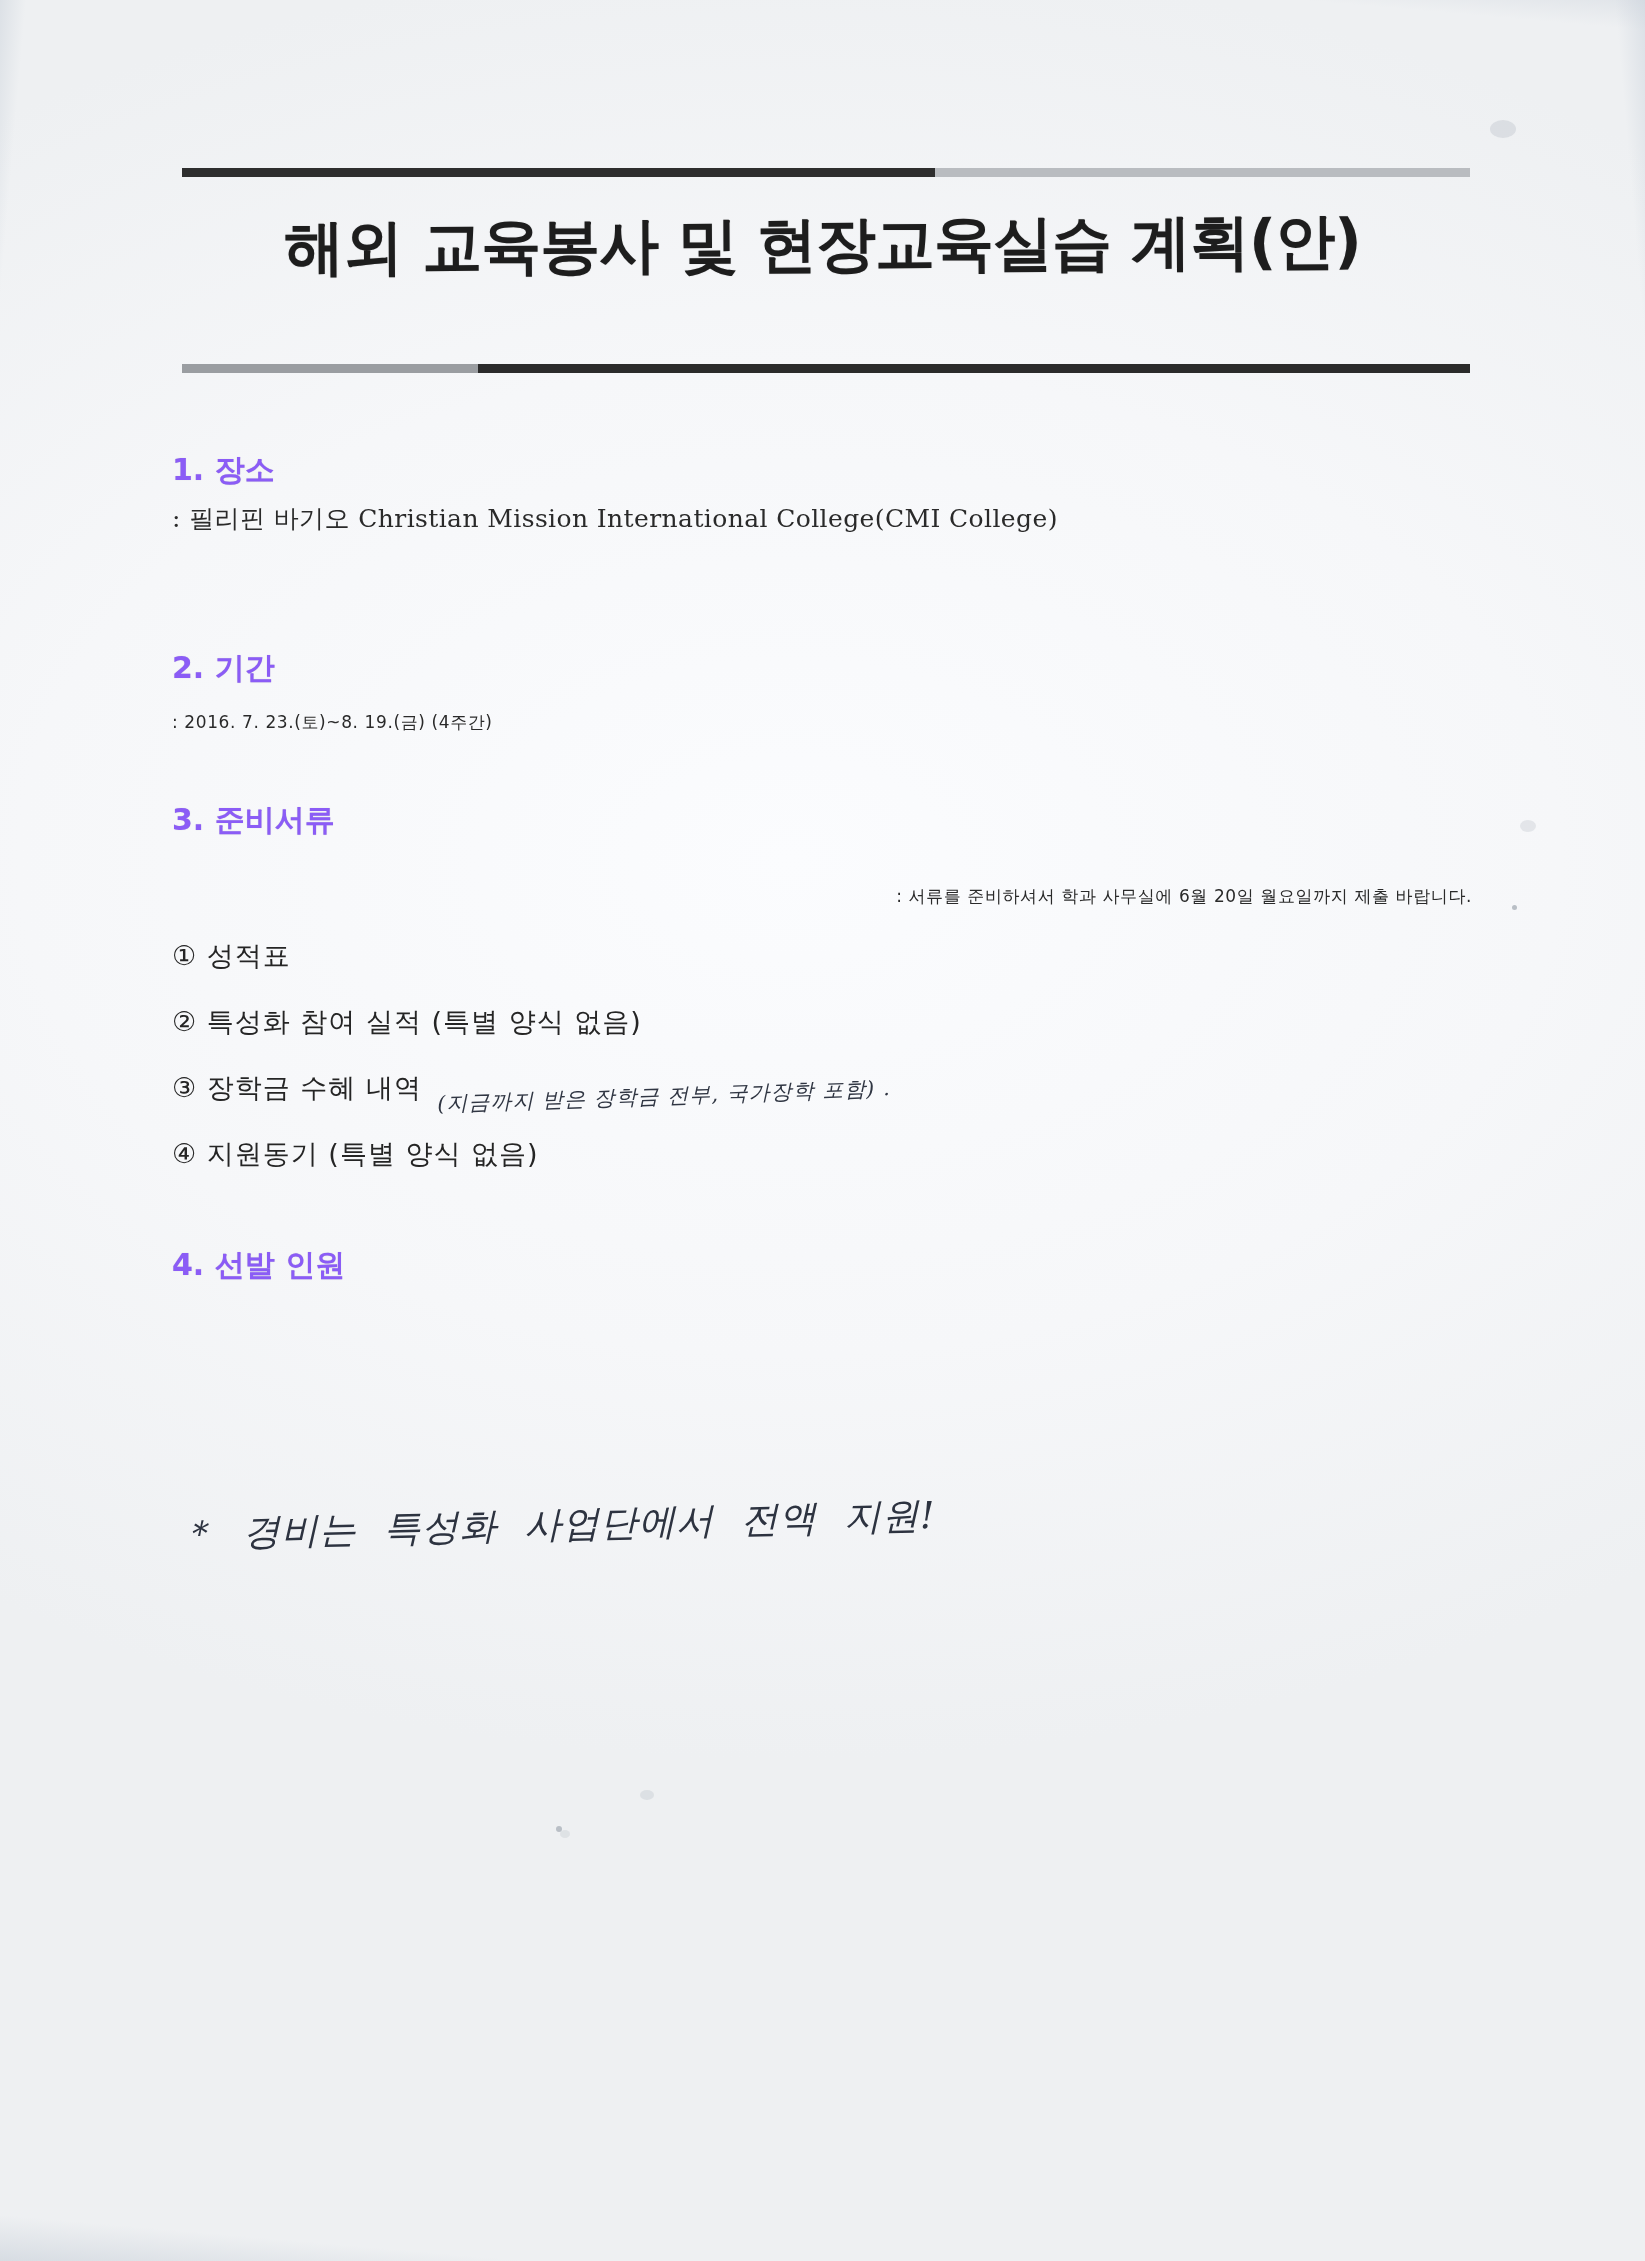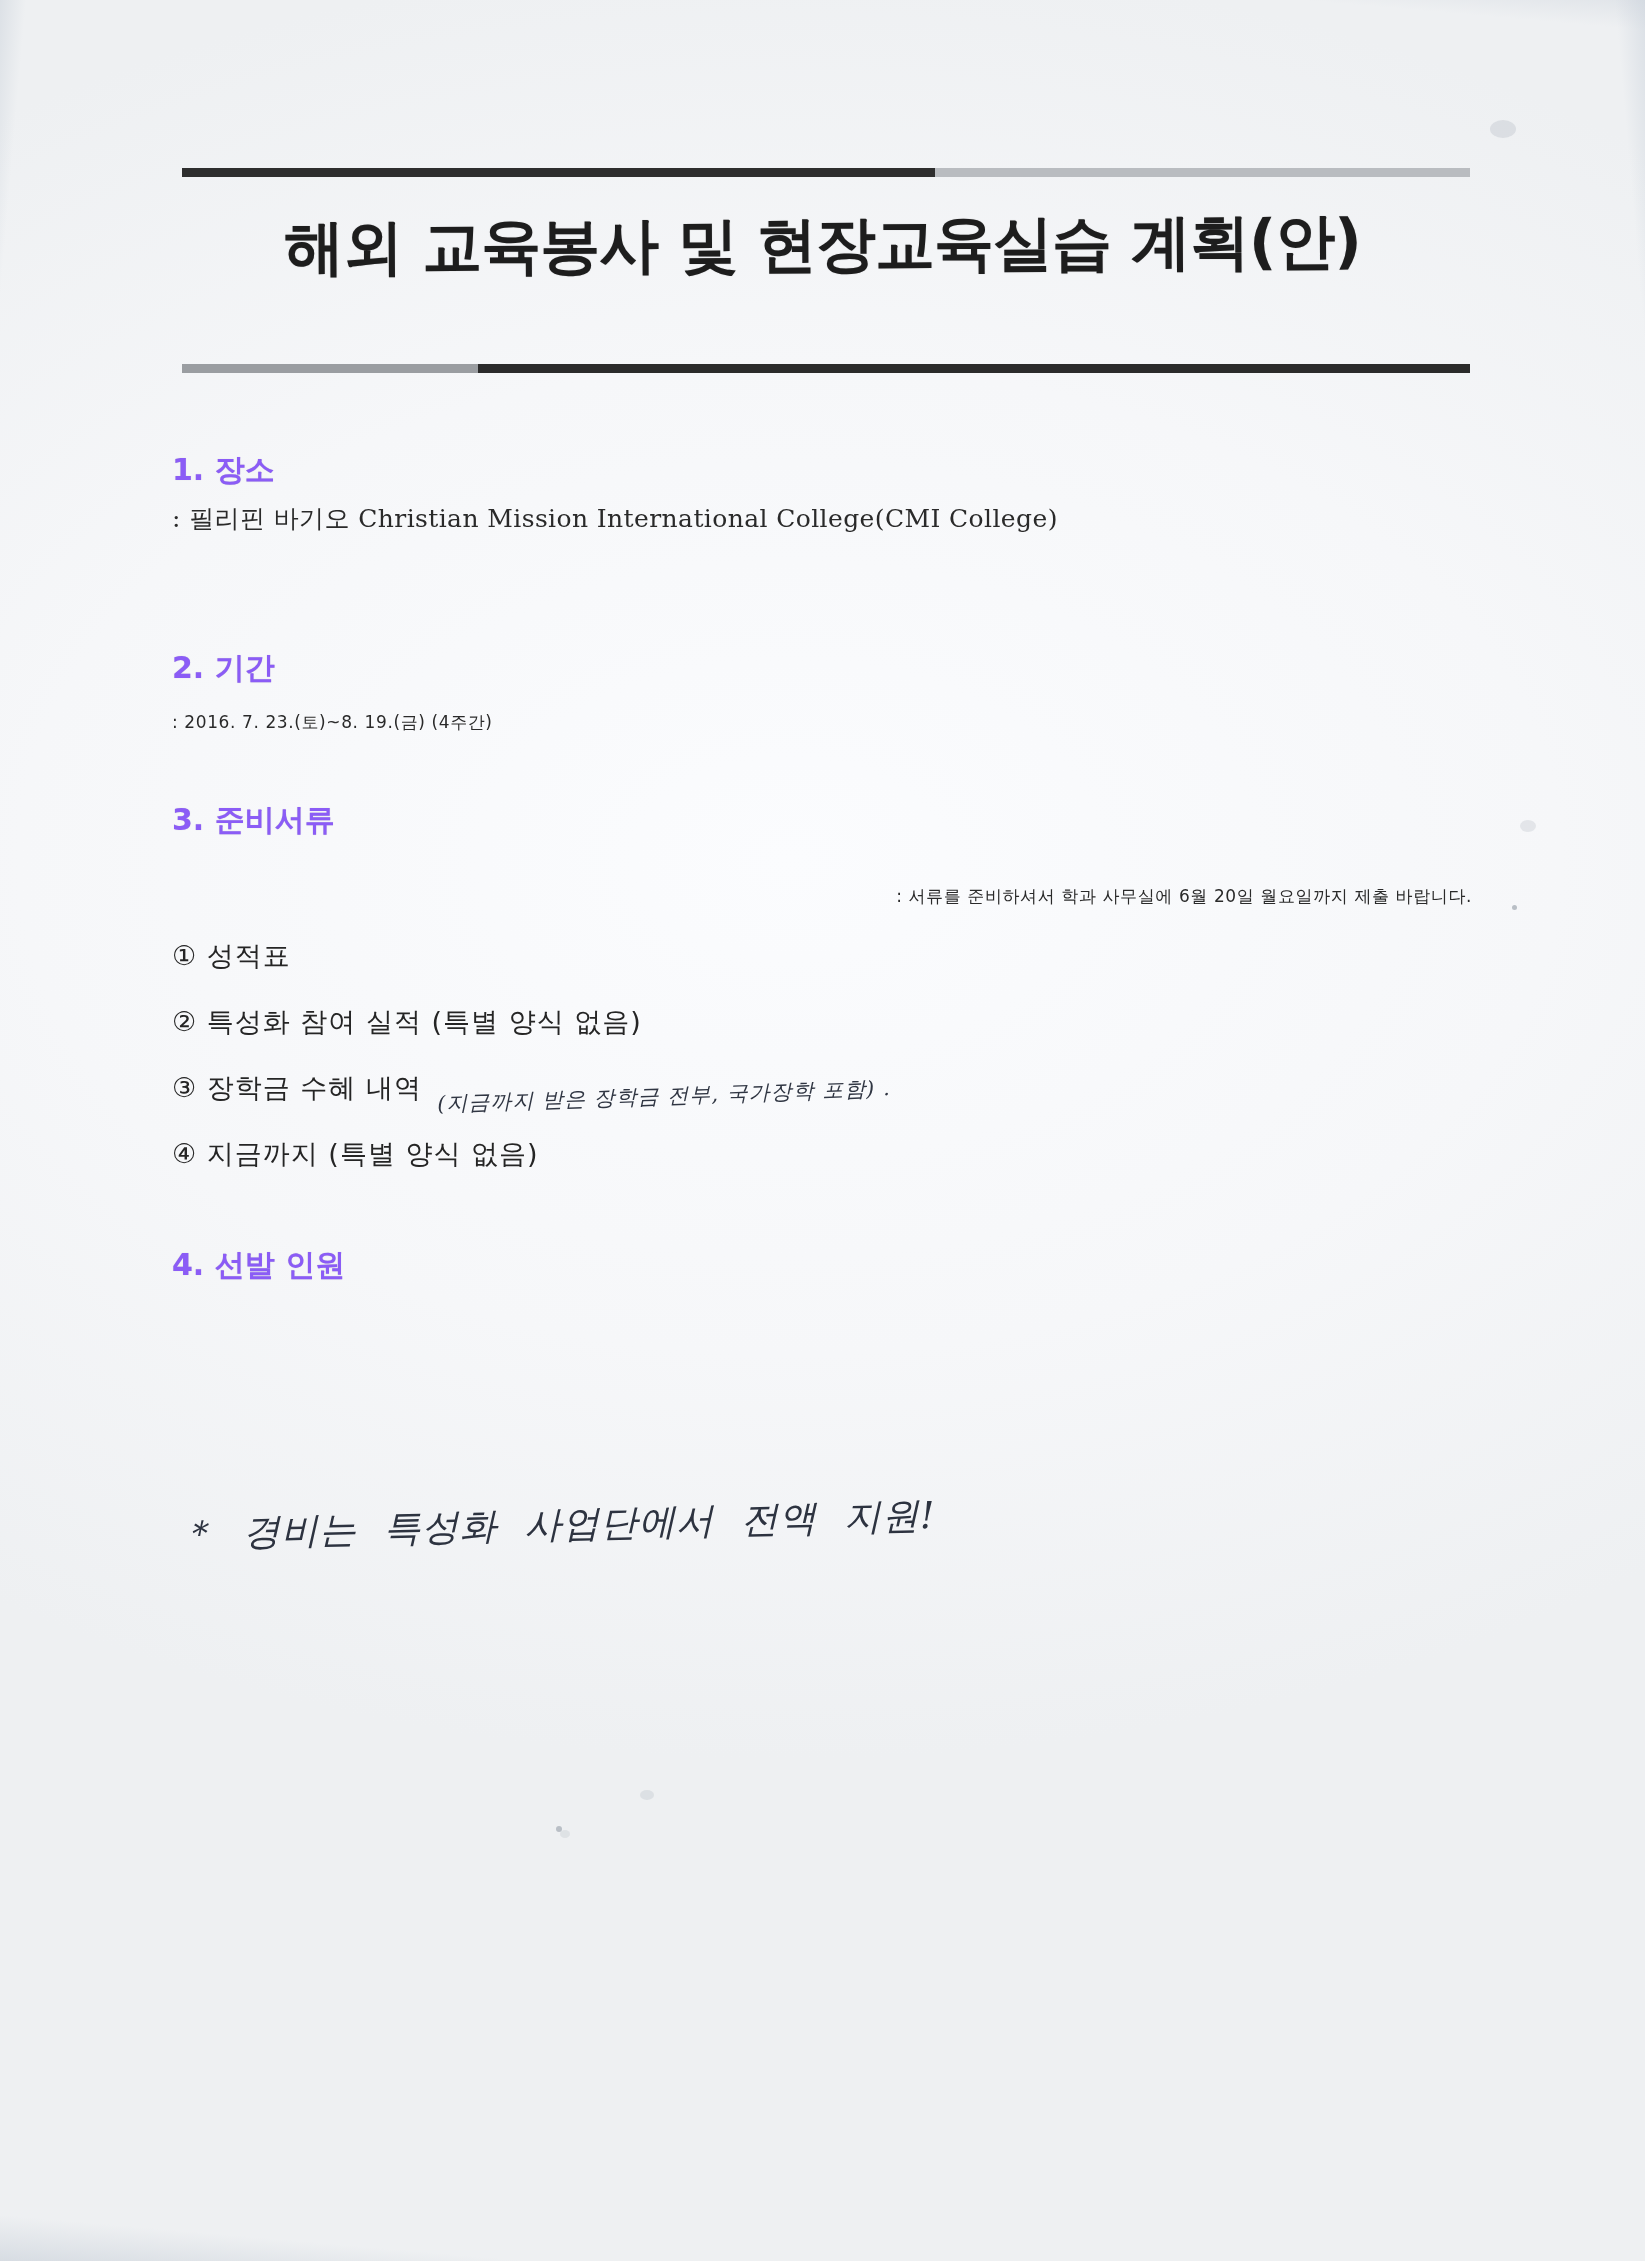--- a/index.html
+++ b/index.html
@@ -183,21 +183,21 @@
     <div class="sec-head">2. 기간</div>
     <div class="sec-body">: 2016. 7. 23.(토)~8. 19.(금) (4주간)</div>
   </div>
 
   <div class="section" id="sec-3">
     <div class="sec-head">3. 준비서류</div>
     <div class="sec-body">: 서류를 준비하셔서 학과 사무실에 6월 20일 월요일까지 제출 바랍니다.</div>
     <div class="list-item">① 성적표</div>
     <div class="list-item">② 특성화 참여 실적 (특별 양식 없음)</div>
     <div class="list-item">③ 장학금 수혜 내역</div>
-    <div class="list-item">④ 지금까지 (특별 양식 없음)</div>
+    <div class="list-item">④ 지원동기 (특별 양식 없음)</div>
   </div>
 
   <div class="hand" id="hand-inline">(지금까지 받은 장학금 전부, 국가장학 포함) .</div>
 
   <div class="section" id="sec-4">
     <div class="sec-head">4. 선발 인원</div>
   </div>
 
   <div class="hand" id="hand-note">＊ 경비는   특성화 사업단에서   전액 지원!</div>
 

